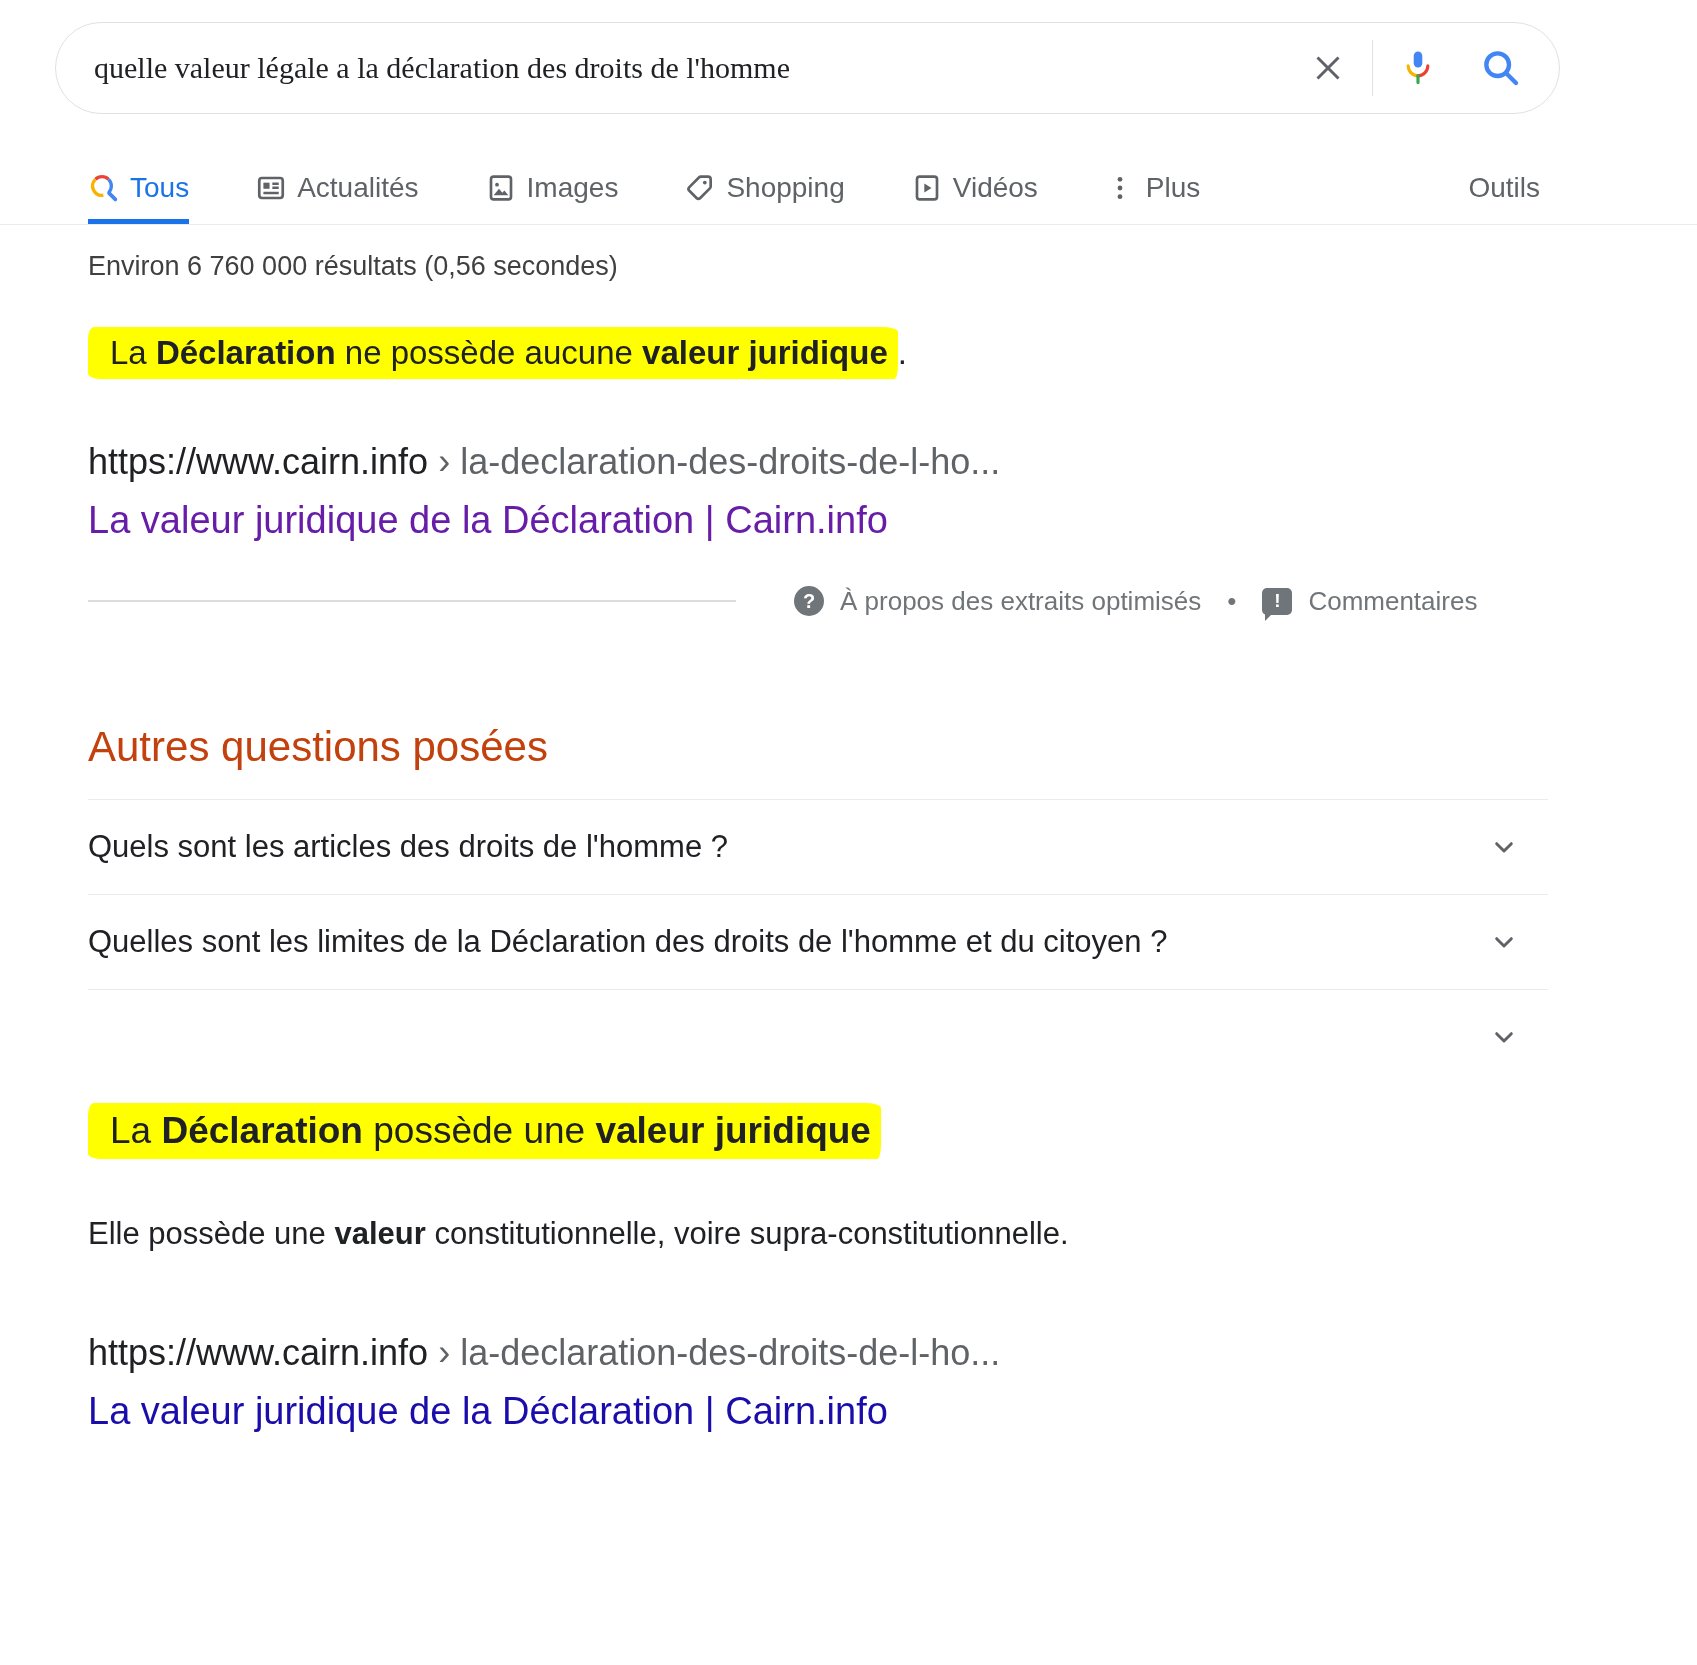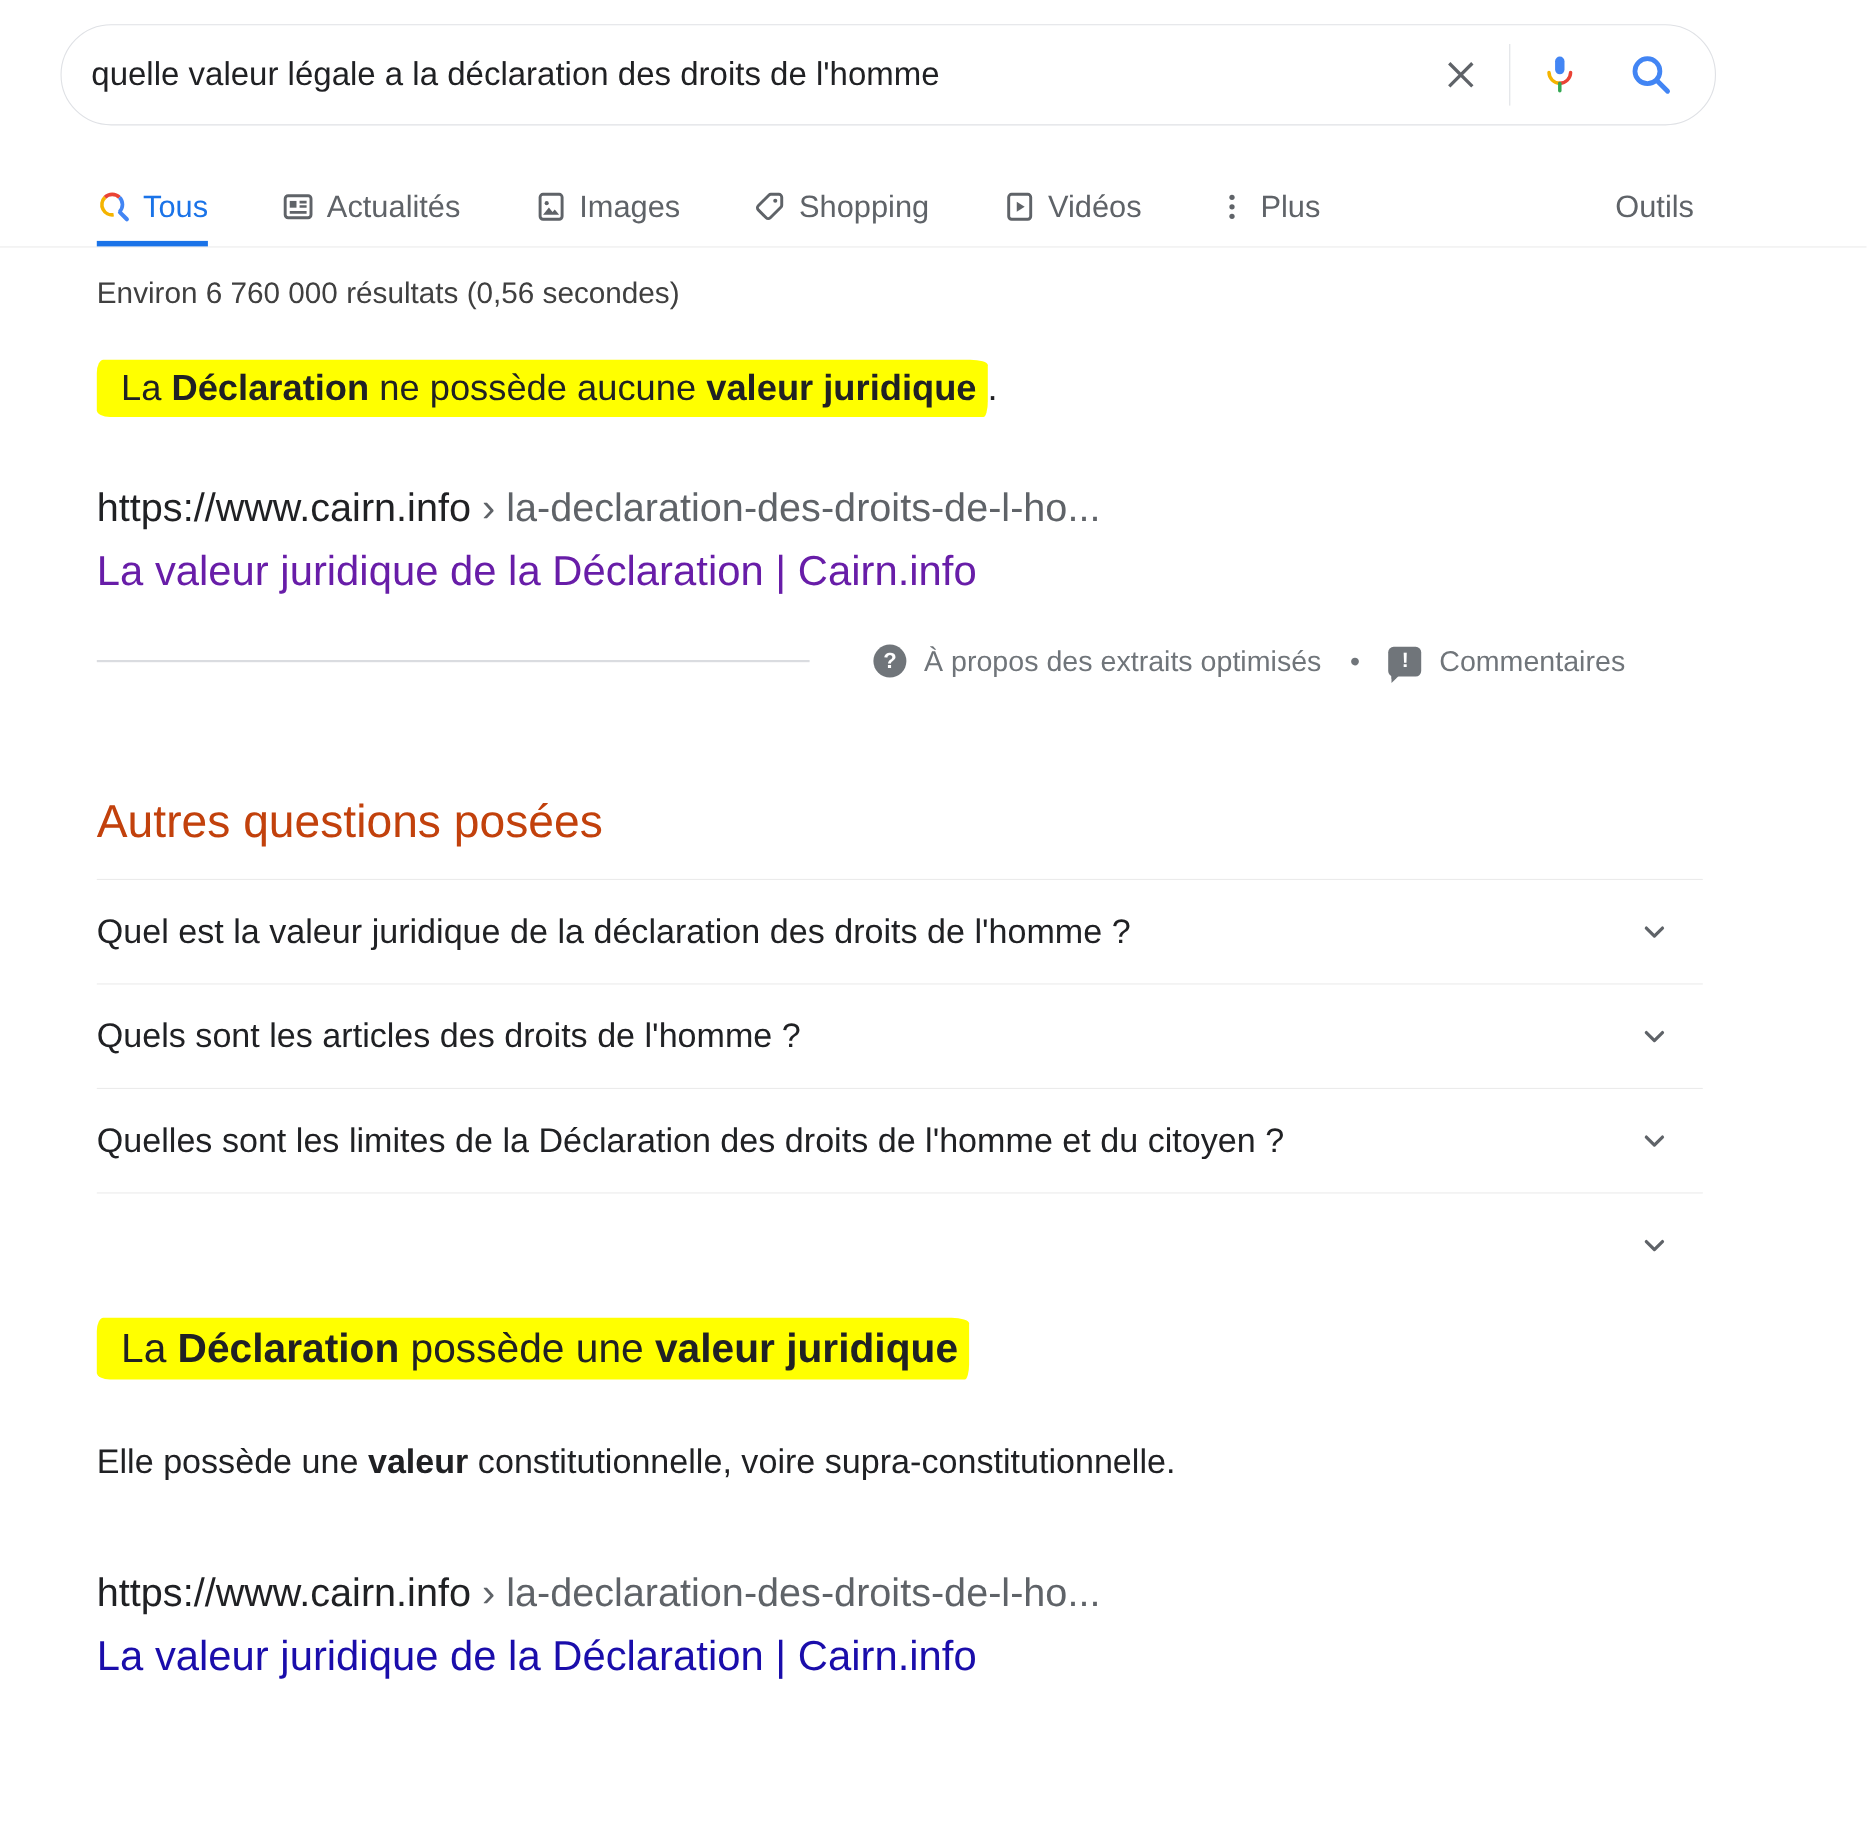--- a/index.html
+++ b/index.html
@@ -17,23 +17,23 @@
   .searchbar {
     margin:22px 0 0 55px;
     width:1505px; height:92px;
     border:1px solid #dfe1e5;
     border-radius:46px;
     display:flex; align-items:center;
     background:#fff;
   }
   .searchbar input {
     flex:1; border:none; outline:none;
-    font-family:Liberation Sans, sans-serif;
+    font-family:Liberation Serif, serif;
     font-size:30px; color:#202124;
-    margin-left:27px; background:transparent;
+    margin-left:38px; background:transparent;
   }
   .sb-clear { width:36px; height:36px; cursor:pointer; flex:0 0 auto; }
   .sb-divider { width:1px; height:56px; background:#dfe1e5; margin:0 26px; flex:0 0 auto; }
   .sb-mic { width:38px; height:38px; margin-right:44px; cursor:pointer; flex:0 0 auto; }
   .sb-search { width:40px; height:40px; margin-right:38px; cursor:pointer; flex:0 0 auto; }
 
   
   .tabs {
     display:flex; align-items:flex-end;
     margin:58px 0 0 88px;
@@ -209,26 +209,20 @@
     <span class="about-link">À propos des extraits optimisés</span>
     <span class="dot-sep">•</span>
     <div class="feedback-icon">!</div>
     <span class="about-link">Commentaires</span>
   </div>
 
   <h2 class="paa-heading">Autres questions posées</h2>
 
   <div class="paa-list">
     <div class="paa-row">
-      <span>Quel est la valeur juridique de la déclaration des droits de l'homme ?</span>
-      <svg class="chev" viewBox="0 0 24 24">
-        <path d="M6.5 9.5 L12 15 L17.5 9.5" stroke="#5f6368" stroke-width="2.2" fill="none" stroke-linecap="round" stroke-linejoin="round"></path>
-      </svg>
-    </div>
-    <div class="paa-row">
       <span>Quels sont les articles des droits de l'homme ?</span>
       <svg class="chev" viewBox="0 0 24 24">
         <path d="M6.5 9.5 L12 15 L17.5 9.5" stroke="#5f6368" stroke-width="2.2" fill="none" stroke-linecap="round" stroke-linejoin="round"></path>
       </svg>
     </div>
     <div class="paa-row">
       <span>Quelles sont les limites de la Déclaration des droits de l'homme et du citoyen ?</span>
       <svg class="chev" viewBox="0 0 24 24">
         <path d="M6.5 9.5 L12 15 L17.5 9.5" stroke="#5f6368" stroke-width="2.2" fill="none" stroke-linecap="round" stroke-linejoin="round"></path>
       </svg>

